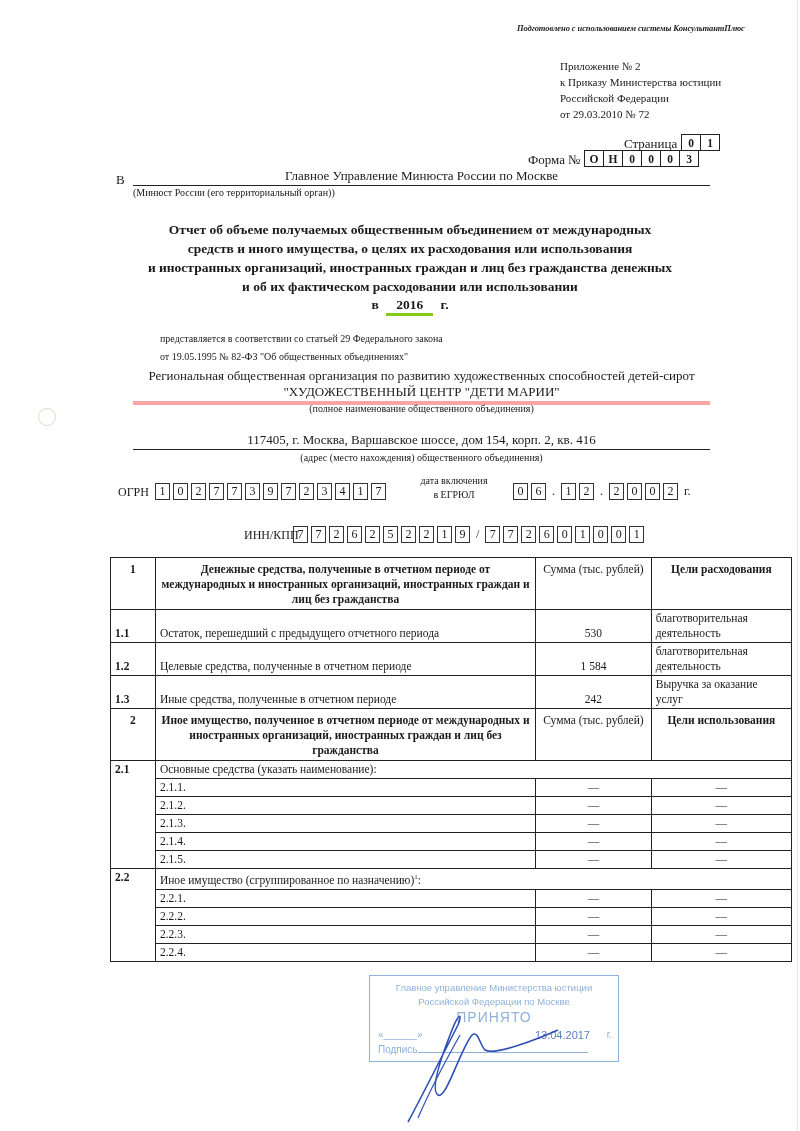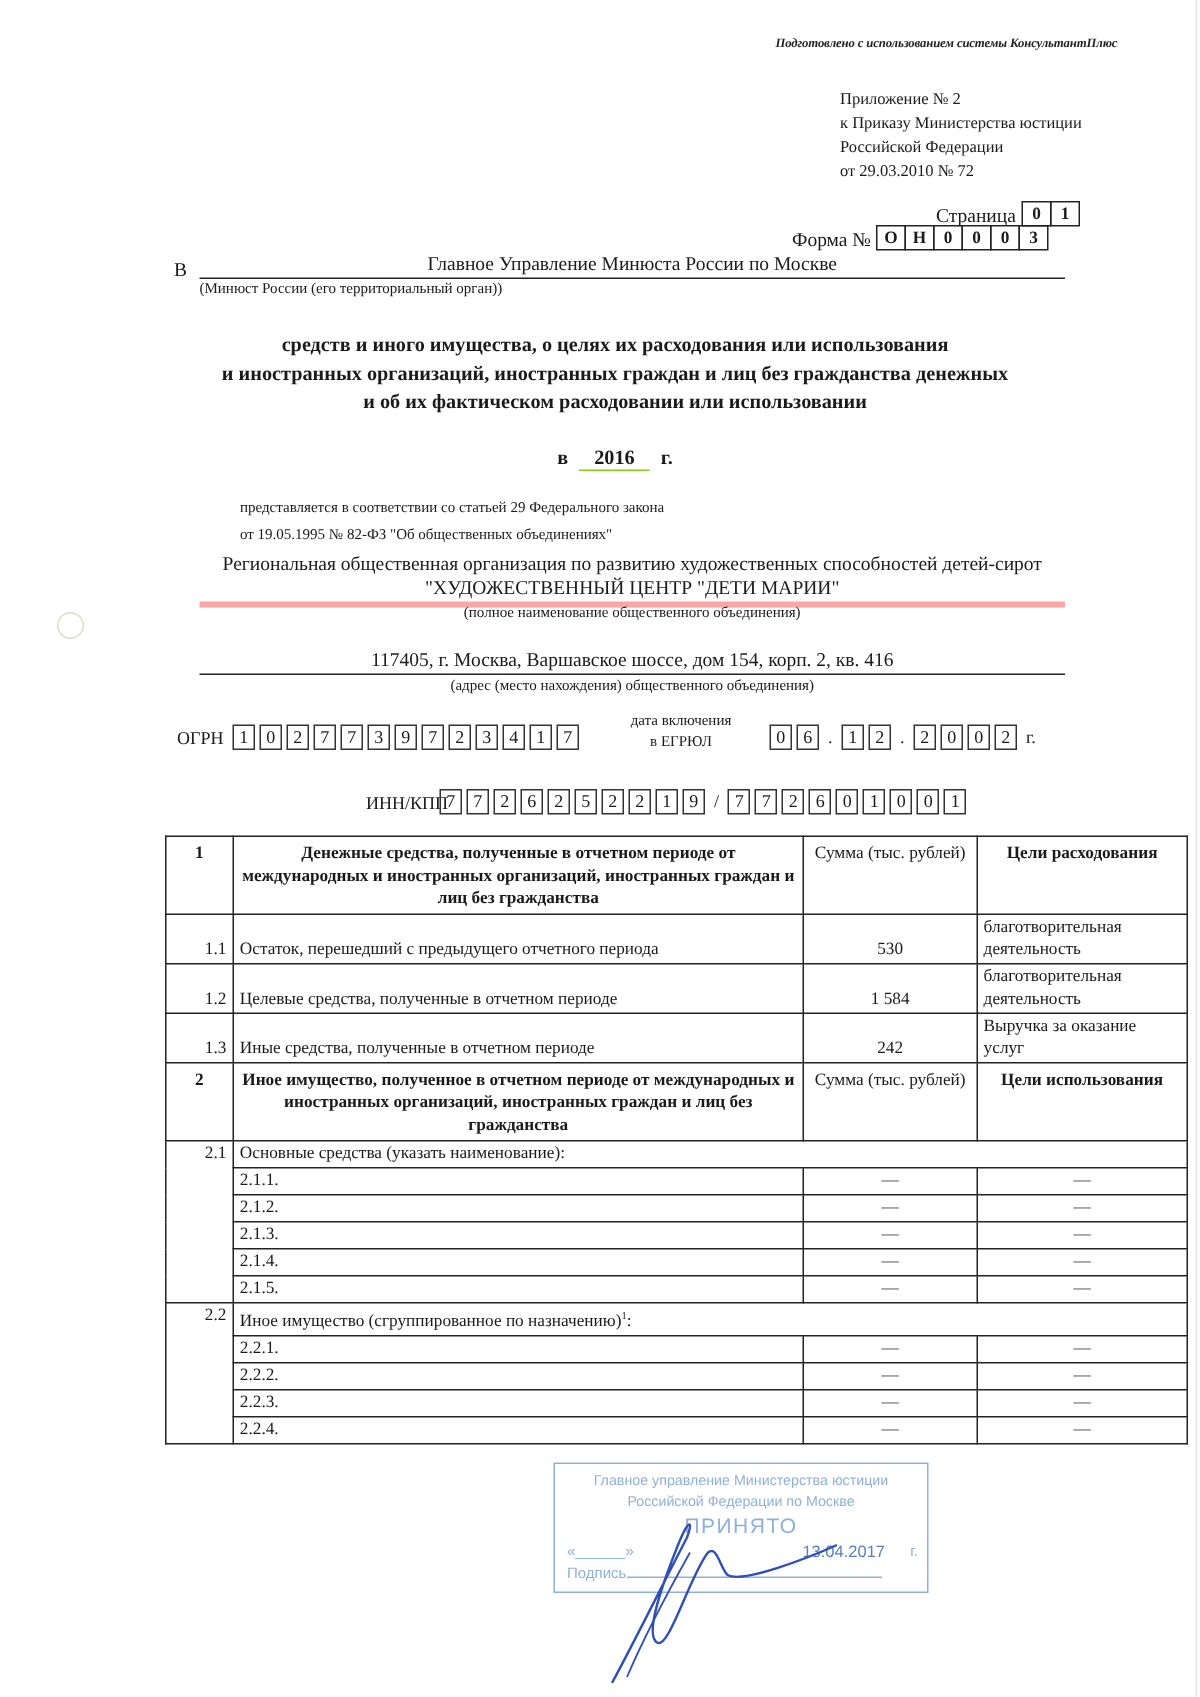--- a/index.html
+++ b/index.html
@@ -16,38 +16,38 @@
   .cell { width: 18px; height: 15px; border: 1px solid #222; margin-left: -1px; display: flex; align-items: center; justify-content: center; font-weight: bold; font-size: 11.5px; }
   .page-label { left: 624px; top: 136px; font-size: 13px; }
   .page-cells { left: 682px; top: 134px; }
   .form-label { left: 528px; top: 152px; font-size: 13px; }
   .form-cells { left: 585px; top: 150px; }
   .to-prefix { left: 116px; top: 172px; font-size: 13px; }
   .to-line { left: 133px; top: 168px; width: 577px; border-bottom: 1px solid #222; text-align: center; font-size: 13px; height: 17px; }
   .to-caption { left: 133px; top: 187px; width: 577px; font-size: 10px; }
   .title { left: 100px; top: 220px; width: 620px; text-align: center; font-weight: bold; font-size: 13.5px; line-height: 19px; }
   .year-line { left: 100px; top: 297px; width: 620px; text-align: center; font-weight: bold; font-size: 13.5px; }
-  .year-val { display: inline-block; border-bottom: 1px solid #84cc16; padding: 0 10px; margin: 0 4px; }
+  .year-val { display: inline-block; border-bottom: 3px solid #84cc16; padding: 0 10px; margin: 0 4px; }
   .basis { left: 160px; top: 330px; width: 550px; font-size: 10px; line-height: 18px; }
   .org-name { left: 133px; top: 368px; width: 577px; text-align: center; font-size: 13px; line-height: 16px; border-bottom: 4px solid #fca5a5; padding-bottom: 1px; }
   .org-caption { left: 133px; top: 403px; width: 577px; text-align: center; font-size: 10px; }
   .address { left: 133px; top: 432px; width: 577px; text-align: center; font-size: 13px; border-bottom: 1px solid #222; padding-bottom: 1px; }
   .address-caption { left: 133px; top: 452px; width: 577px; text-align: center; font-size: 10px; }
   .dcell { width: 13px; height: 15px; border: 1px solid #333; margin-right: 3px; display: flex; align-items: center; justify-content: center; font-size: 12px; }
   .ogrn-label { left: 118px; top: 485px; font-size: 12px; }
   .ogrn-cells { left: 155px; top: 483px; }
   .egrul-label { left: 414px; top: 474px; font-size: 10px; line-height: 14px; text-align: center; width: 80px; }
   .date-cells { left: 513px; top: 483px; align-items: center; }
   .sep { font-size: 12px; margin: 0 6px 0 3px; }
   .date-suffix { font-size: 12px; margin-left: 3px; }
   .inn-label { left: 244px; top: 528px; font-size: 12px; }
   .inn-cells { left: 293px; top: 526px; align-items: center; }
   table.report { position: absolute; left: 110px; top: 557px; width: 682px; border-collapse: collapse; font-size: 11.5px; }
   table.report td { border: 1px solid #222; padding: 1px 4px; vertical-align: bottom; line-height: 15px; }
-  table.report td.num { width: 31px; text-align: right; font-weight: normal; }
+  table.report td.num { width: 31px; text-align: left; font-weight: bold; }
   table.report td.head { text-align: center; font-weight: bold; vertical-align: top; padding-top: 4px; }
   table.report td.headsum { text-align: center; vertical-align: top; padding-top: 4px; }
   table.report td.headgoal { text-align: center; font-weight: bold; vertical-align: top; padding-top: 4px; }
   table.report td.sum { text-align: center; width: 94px; }
   table.report td.goal { width: 116px; text-align: left; }
   table.report td.dash { text-align: center; color: #444; }
   table.report td.topnum { vertical-align: top; }
   .stamp { left: 369px; top: 975px; width: 248px; height: 85px; border: 1px solid #8fb1d8; color: #8fb1d8; font-family: "Liberation Sans", sans-serif; font-size: 9.5px; }
   .stamp-line { position: absolute; left: 0; width: 100%; text-align: center; }
   .stamp-accepted { font-size: 14px; letter-spacing: 1px; }
@@ -85,20 +85,21 @@
   <div class="cell">0</div>
   <div class="cell">0</div>
   <div class="cell">3</div>
 </div>
 
 <div class="abs to-prefix">В</div>
 <div class="abs to-line">Главное Управление Минюста России по Москве</div>
 <div class="abs to-caption">(Минюст России (его территориальный орган))</div>
 
 <div class="abs title">
+  <div>Отчет об объеме получаемых общественным объединением от международных</div>
   <div>средств и иного имущества, о целях их расходования или использования</div>
   <div>и иностранных организаций, иностранных граждан и лиц без гражданства денежных</div>
   <div>и об их фактическом расходовании или использовании</div>
 </div>
 <div class="abs year-line">
   <span>в</span>
   <span class="year-val">2016</span>
   <span>г.</span>
 </div>
 

